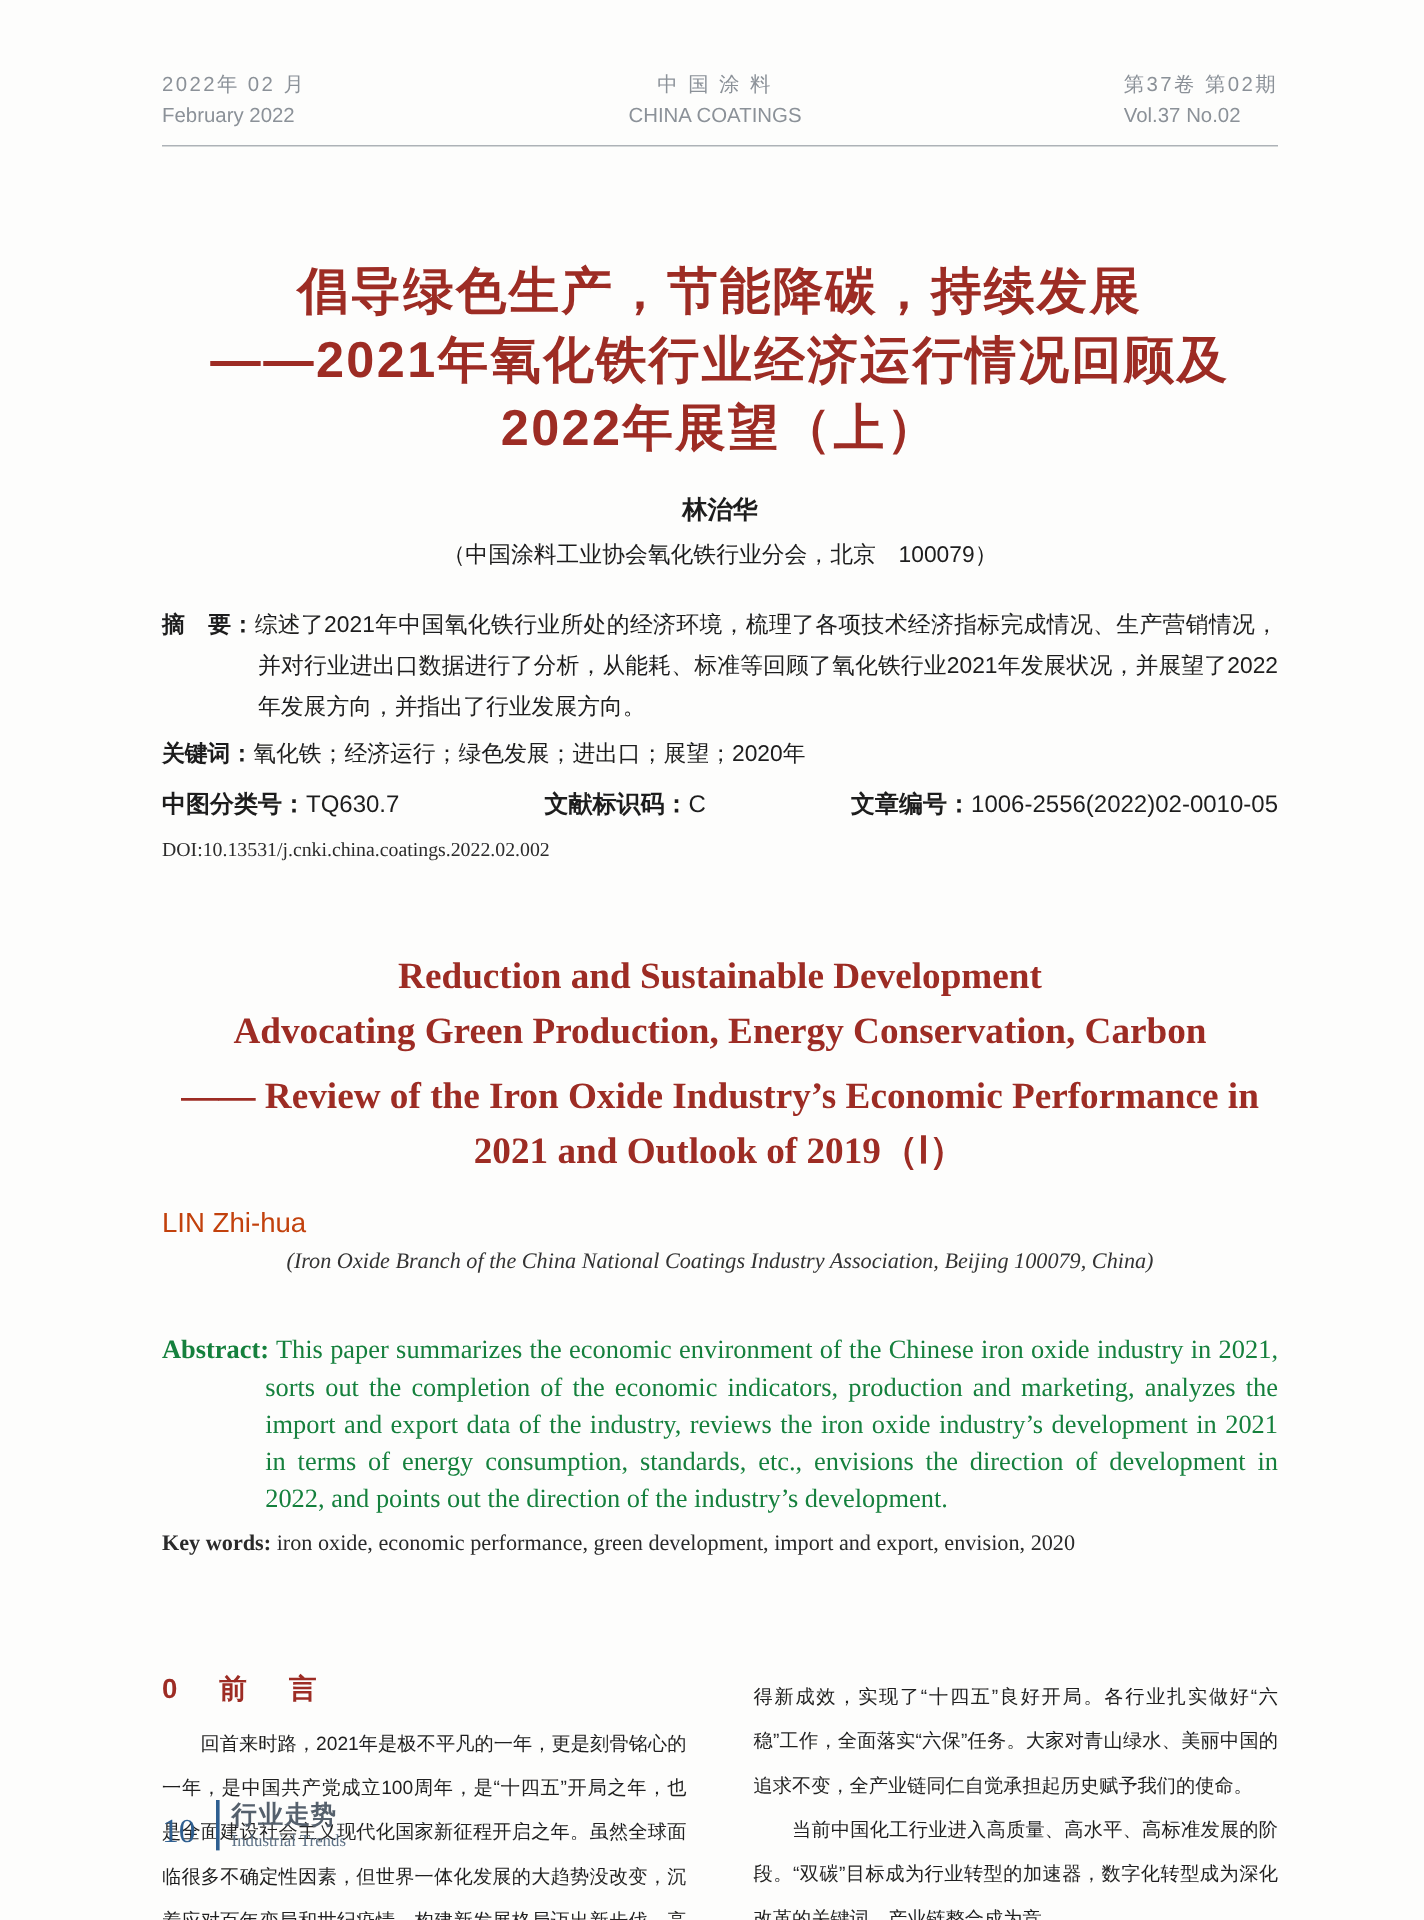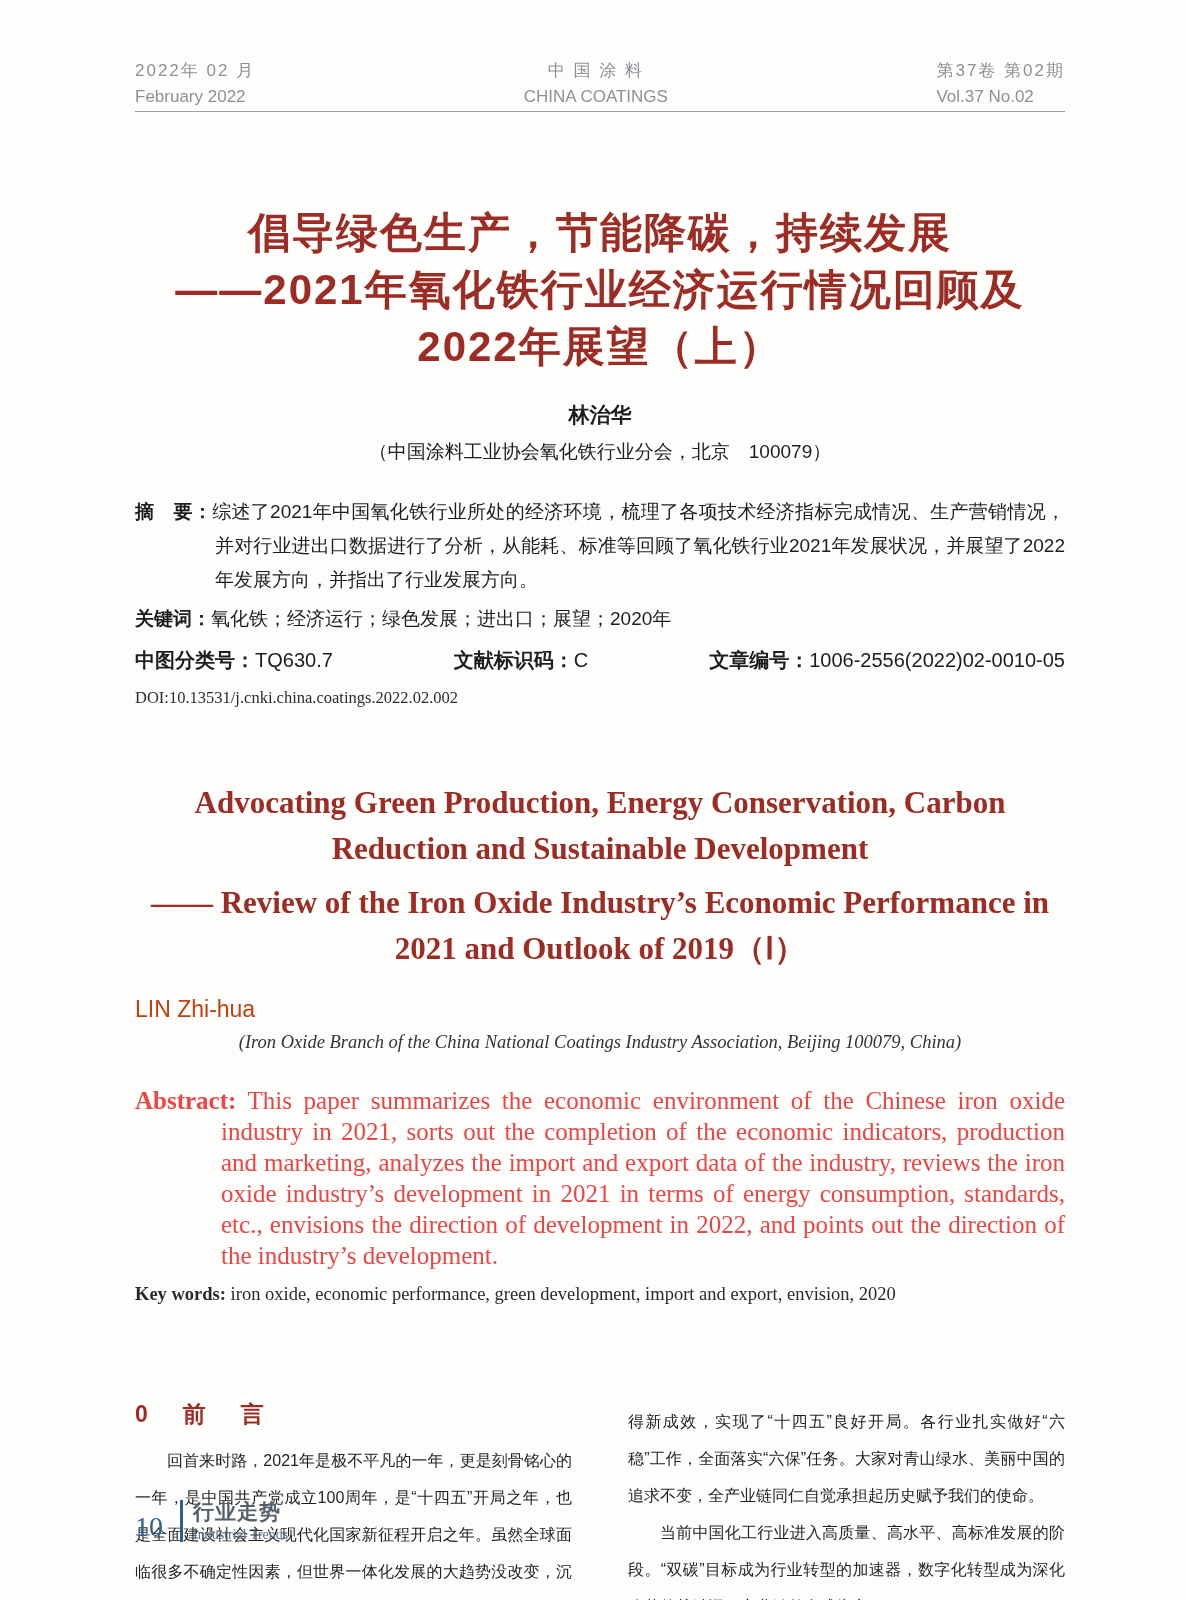--- a/index.html
+++ b/index.html
@@ -11,21 +11,21 @@
     background: #fdfdfc;
     font-family: "Liberation Sans", sans-serif;
     color: #222;
     overflow: hidden;
   }
   .content { padding: 0 122px 0 135px; }
 
   
   .jheader {
     display: flex; justify-content: space-between; align-items: flex-end;
-    padding-top: 58px; 
+    padding-top: 58px; padding-bottom: 10px;
     border-bottom: 1.5px solid #9aa0a6;
     color: #8b9198; font-size: 17px; line-height: 1.55;
   }
   .jheader .col { display: flex; flex-direction: column; }
   .jheader .col.center { text-align: center; }
   .jheader .col.right { text-align: left; }
   .jheader .zh { letter-spacing: 2px; }
 
   
   .title-zh {
@@ -58,22 +58,22 @@
   }
   .title-en .sub { margin-top: 8px; }
   .author-en { margin-top: 24px; text-align: left; font-size: 23px; color: #c2410c; }
   .affil-en  {
     margin-top: 9px; text-align: center; font-size: 18.5px; color: #333;
     font-family: "Liberation Serif", serif; font-style: italic;
   }
 
   
   .abs-en {
-    margin-top: 32px; font-family: "Liberation Serif", serif;
-    font-size: 25px; line-height: 31px; color: #ef4444;
+    margin-top: 46px; font-family: "Liberation Serif", serif;
+    font-size: 22px; line-height: 31px; color: #15803d;
     text-align: justify; padding-left: 86px; text-indent: -86px;
   }
   .kw-en {
     margin-top: 8px; font-family: "Liberation Serif", serif;
     font-size: 18.5px; line-height: 30px; color: #2a2a2a;
   }
 
   
   .body-cols { margin-top: 90px; display: flex; gap: 56px; }
   .bcol { width: 437px; }
@@ -139,22 +139,22 @@
 
     <div class="class-row">
       <span><b>中图分类号：</b><span>TQ630.7</span></span>
       <span><b>文献标识码：</b><span>C</span></span>
       <span><b>文章编号：</b><span>1006-2556(2022)02-0010-05</span></span>
     </div>
 
     <div class="doi-line">DOI:10.13531/j.cnki.china.coatings.2022.02.002</div>
 
     <div class="title-en">
+      <div>Reduction and Sustainable Development</div>
       <div>Advocating Green Production, Energy Conservation, Carbon</div>
-      <div>Reduction and Sustainable Development</div>
       <div class="sub">—— Review of the Iron Oxide Industry’s Economic Performance in</div>
       <div>2021 and Outlook of 2019（Ⅰ）</div>
     </div>
 
     <div class="author-en">LIN Zhi-hua</div>
     <div class="affil-en">(Iron Oxide Branch of the China National Coatings Industry Association, Beijing 100079, China)</div>
 
     <div class="abs-en">
       <b>Abstract:</b> <span>This paper summarizes the economic environment of the Chinese iron oxide industry in 2021, sorts out the completion of the economic indicators, production and marketing, analyzes the import and export data of the industry, reviews the iron oxide industry’s development in 2021 in terms of energy consumption, standards, etc., envisions the direction of development in 2022, and points out the direction of the industry’s development.</span>
     </div>

